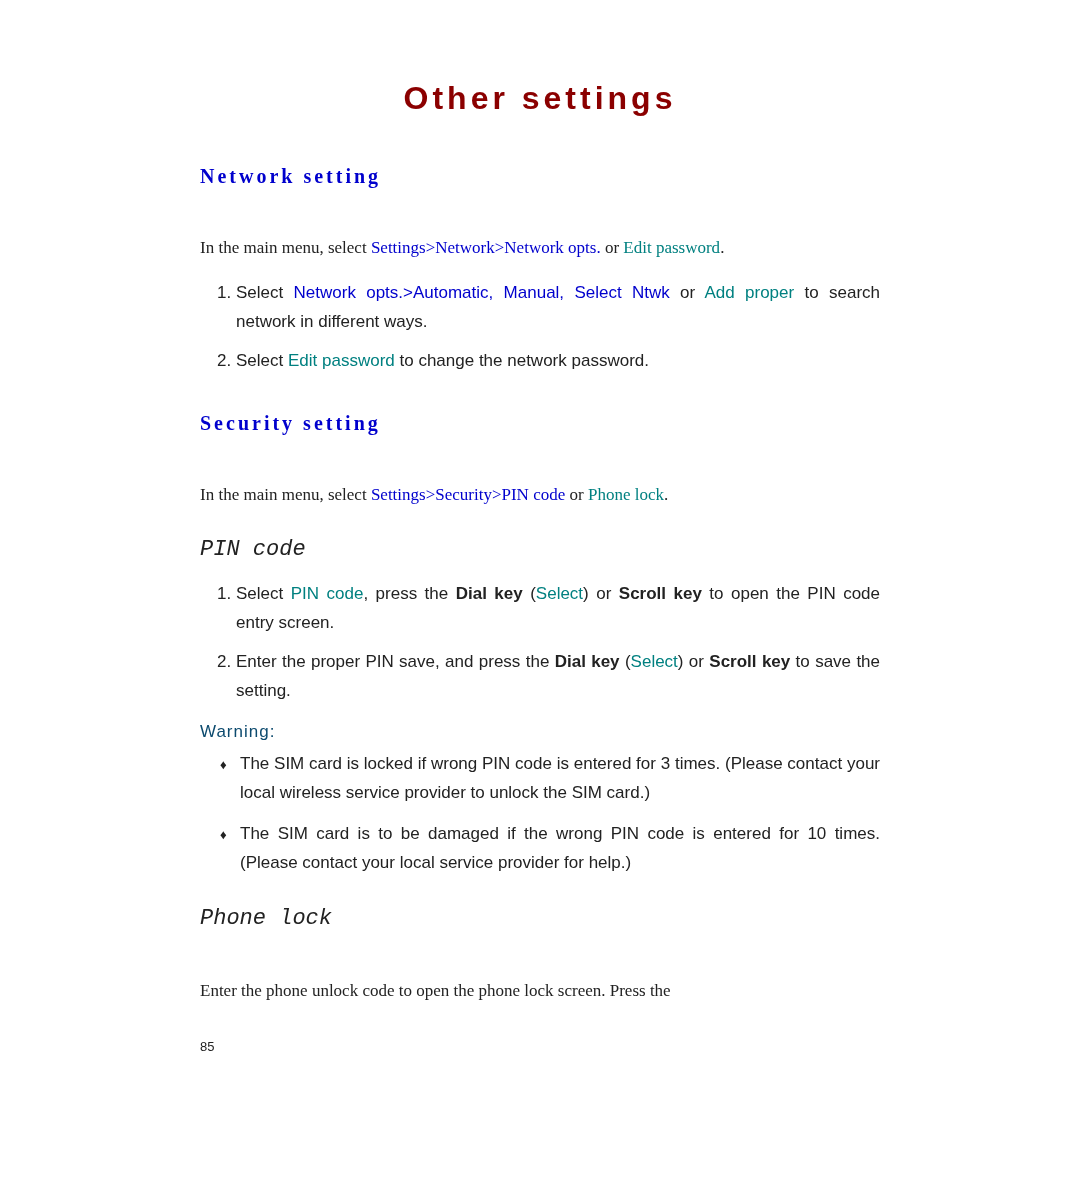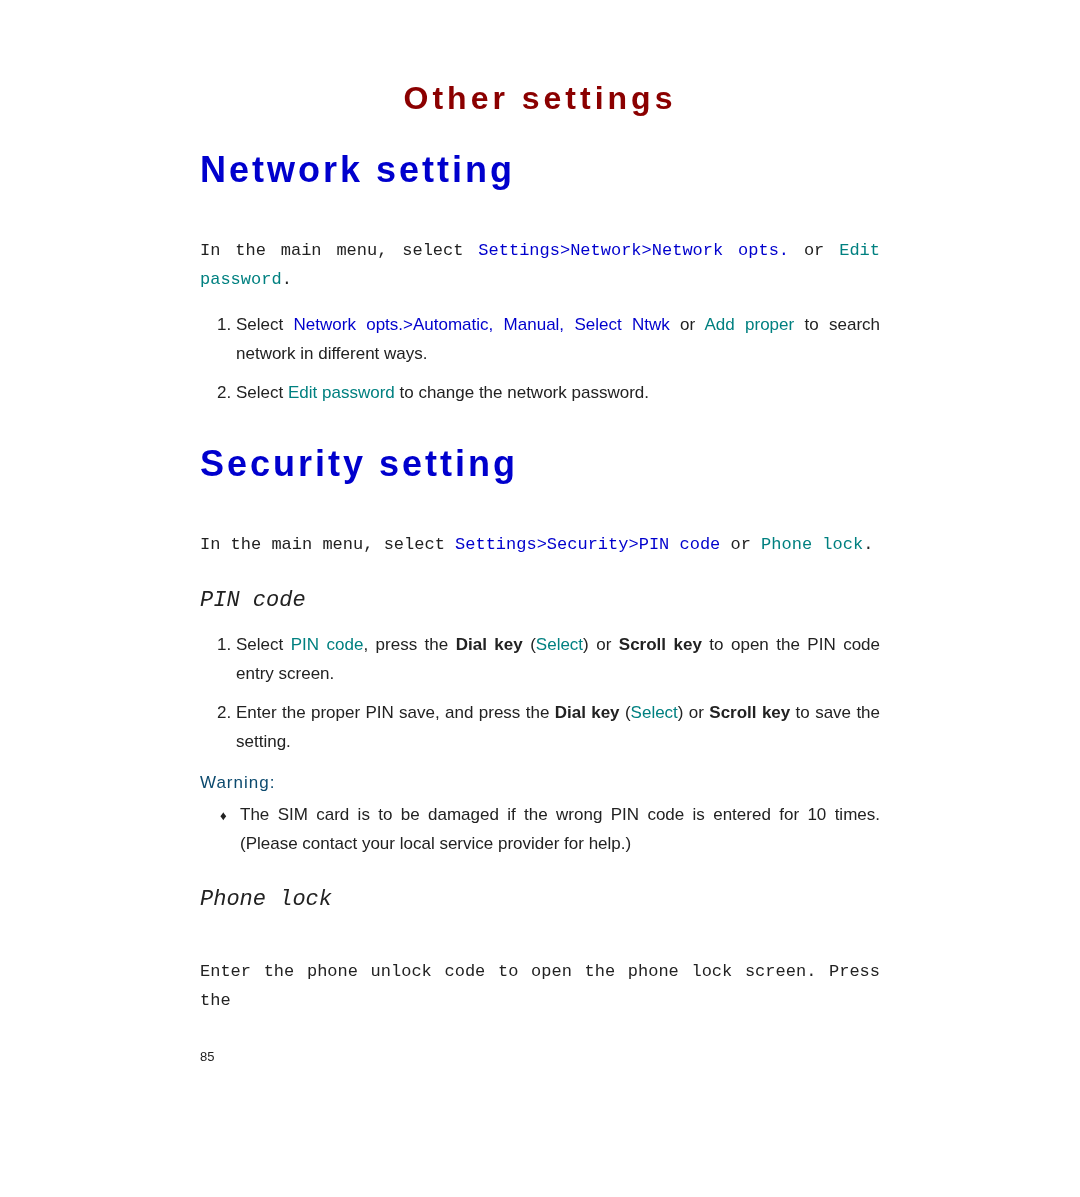--- a/index.html
+++ b/index.html
@@ -22,40 +22,40 @@
       width: 760px;
       padding: 80px 40px 60px 40px;
     }
 
     .page-title {
       text-align: center;
       font-size: 32px;
       font-weight: bold;
       color: #8b0000;
       letter-spacing: 4px;
-      margin-bottom: 32px;
+      margin-bottom: 48px;
       font-family: Arial, sans-serif;
     }
 
     .section-heading {
-      font-size: 36px;
+      font-size: 20px;
       font-weight: bold;
       color: #0000cd;
       letter-spacing: 3px;
       margin-bottom: 20px;
-      font-family: Liberation Sans, sans-serif;
+      font-family: Liberation Serif, serif;
     }
 
     .body-text {
       font-size: 17px;
       color: #222222;
       line-height: 1.7;
       text-align: justify;
       margin-bottom: 16px;
-      font-family: Liberation Mono, monospace;
+      font-family: Liberation Serif, serif;
       margin-top: 46px;
     }
 
     .link-blue {
       color: #0000cd;
     }
 
     .link-teal {
       color: #008080;
     }
@@ -169,20 +169,21 @@
           <span>Select </span><span class="link-teal">PIN code</span><span>, press the </span><strong>Dial key</strong><span> (</span><span class="link-teal">Select</span><span>) or </span><strong>Scroll key</strong><span> to open the PIN code entry screen.</span>
         </li>
         <li>
           <span>Enter the proper PIN save, and press the </span><strong>Dial key</strong><span> (</span><span class="link-teal">Select</span><span>) or </span><strong>Scroll key</strong><span> to save the setting.</span>
         </li>
       </ol>
 
       <p class="warning-label">Warning:</p>
 
       <ul class="bullet-list">
+        <li>The SIM card is locked if wrong PIN code is entered for 3 times. (Please contact your local wireless service provider to unlock the SIM card.)</li>
         <li>The SIM card is to be damaged if the wrong PIN code is entered for 10 times. (Please contact your local service provider for help.)</li>
       </ul>
     </div>
 
     <div>
       <h3 class="subsection-heading">Phone lock</h3>
 
       <p class="body-text">Enter the phone unlock code to open the phone lock screen. Press the</p>
     </div>
   </div>

